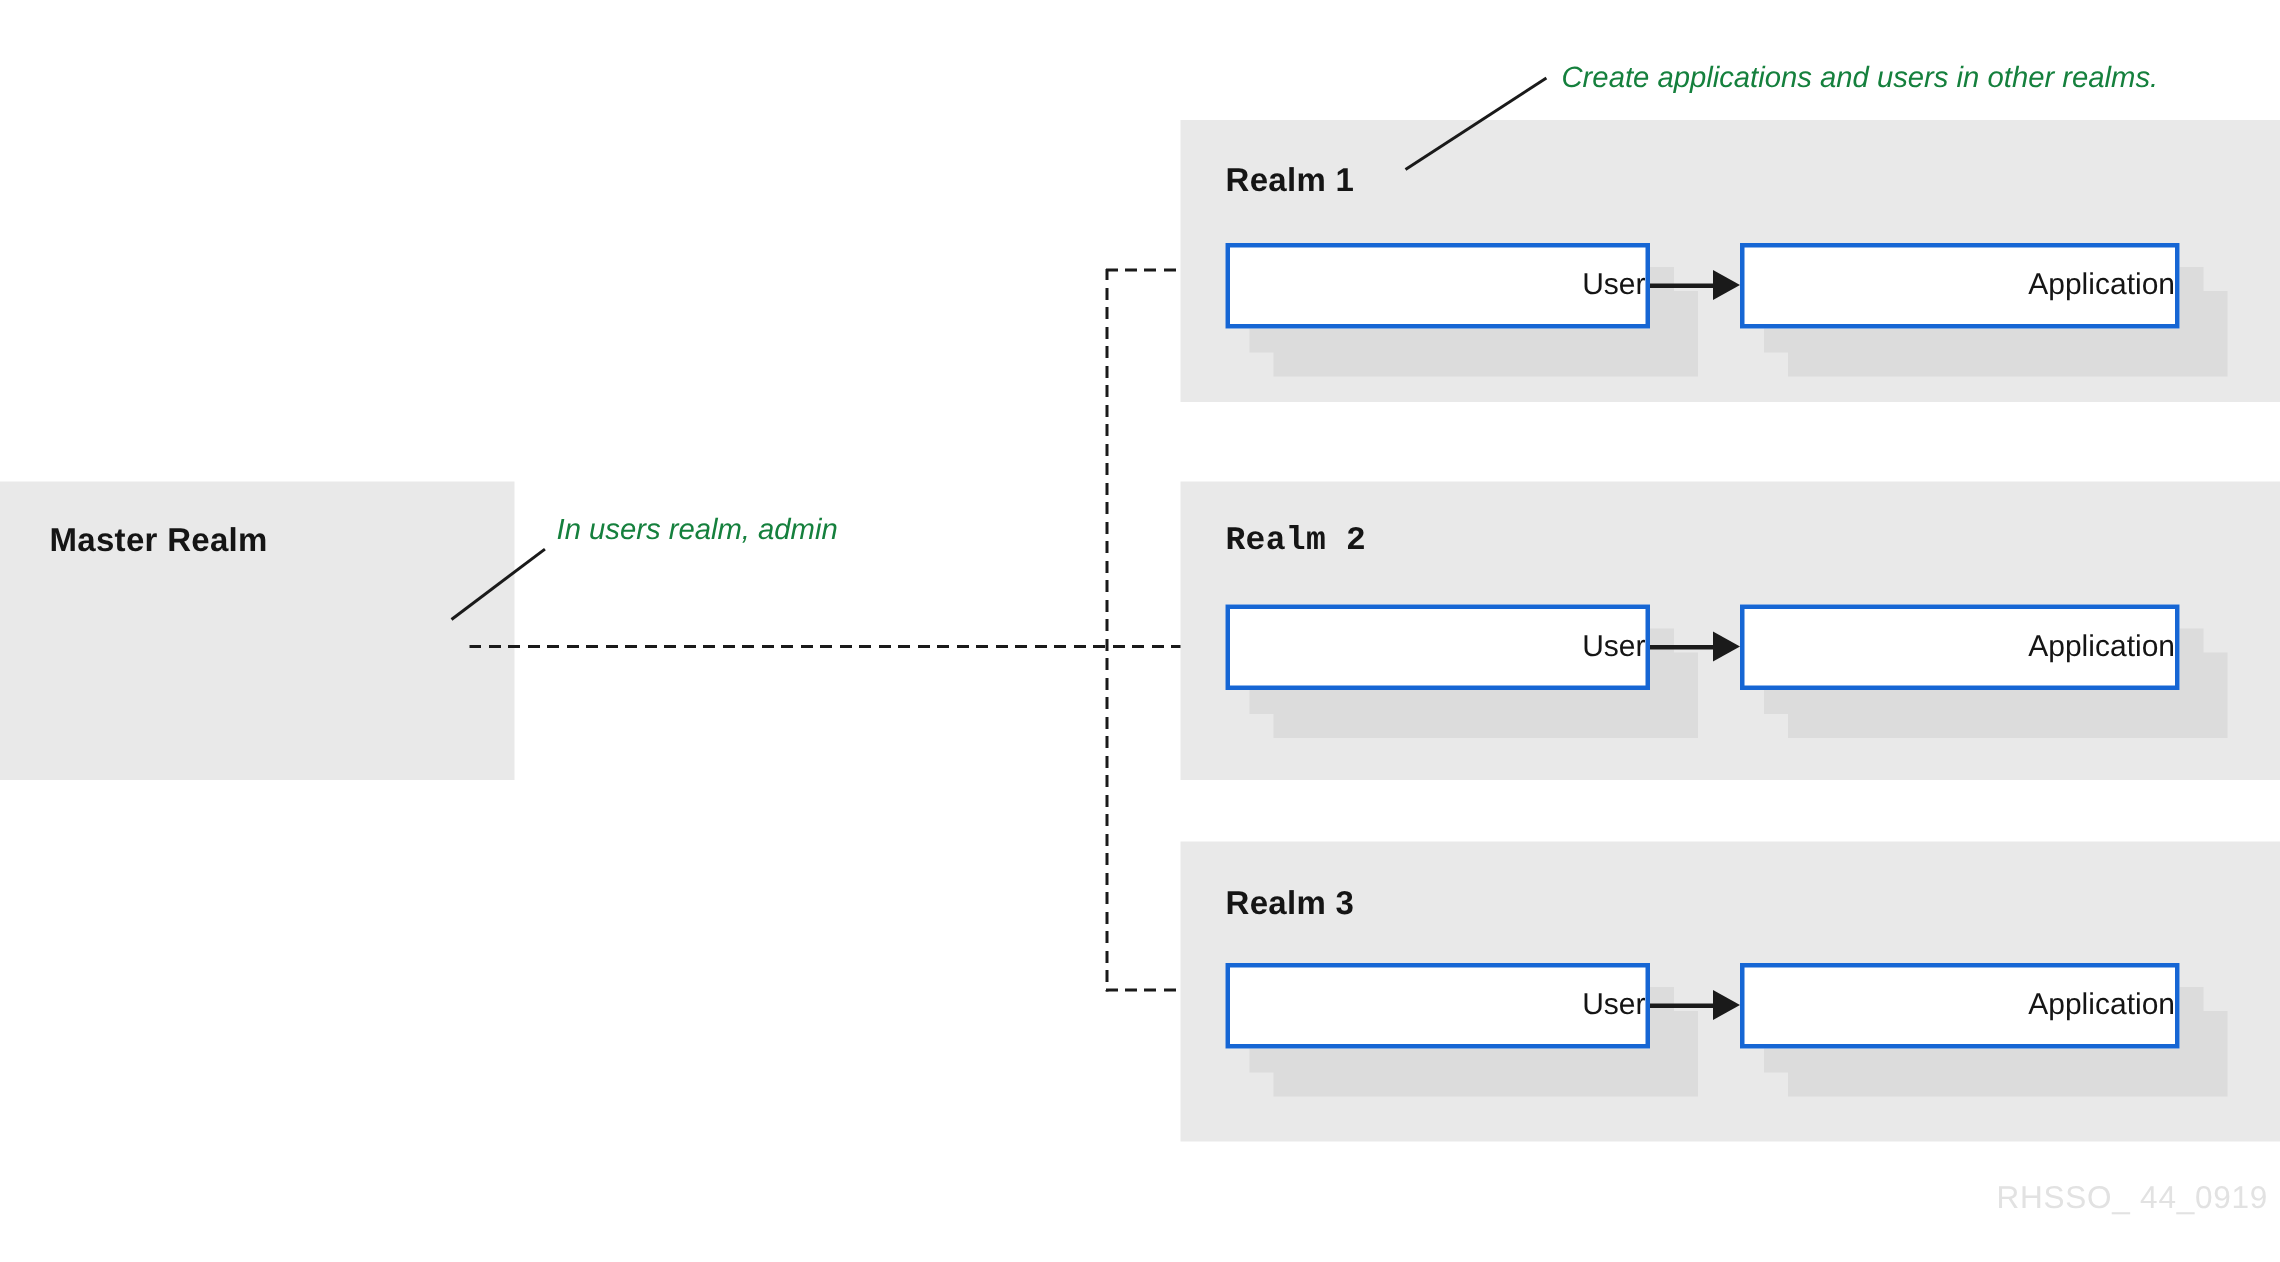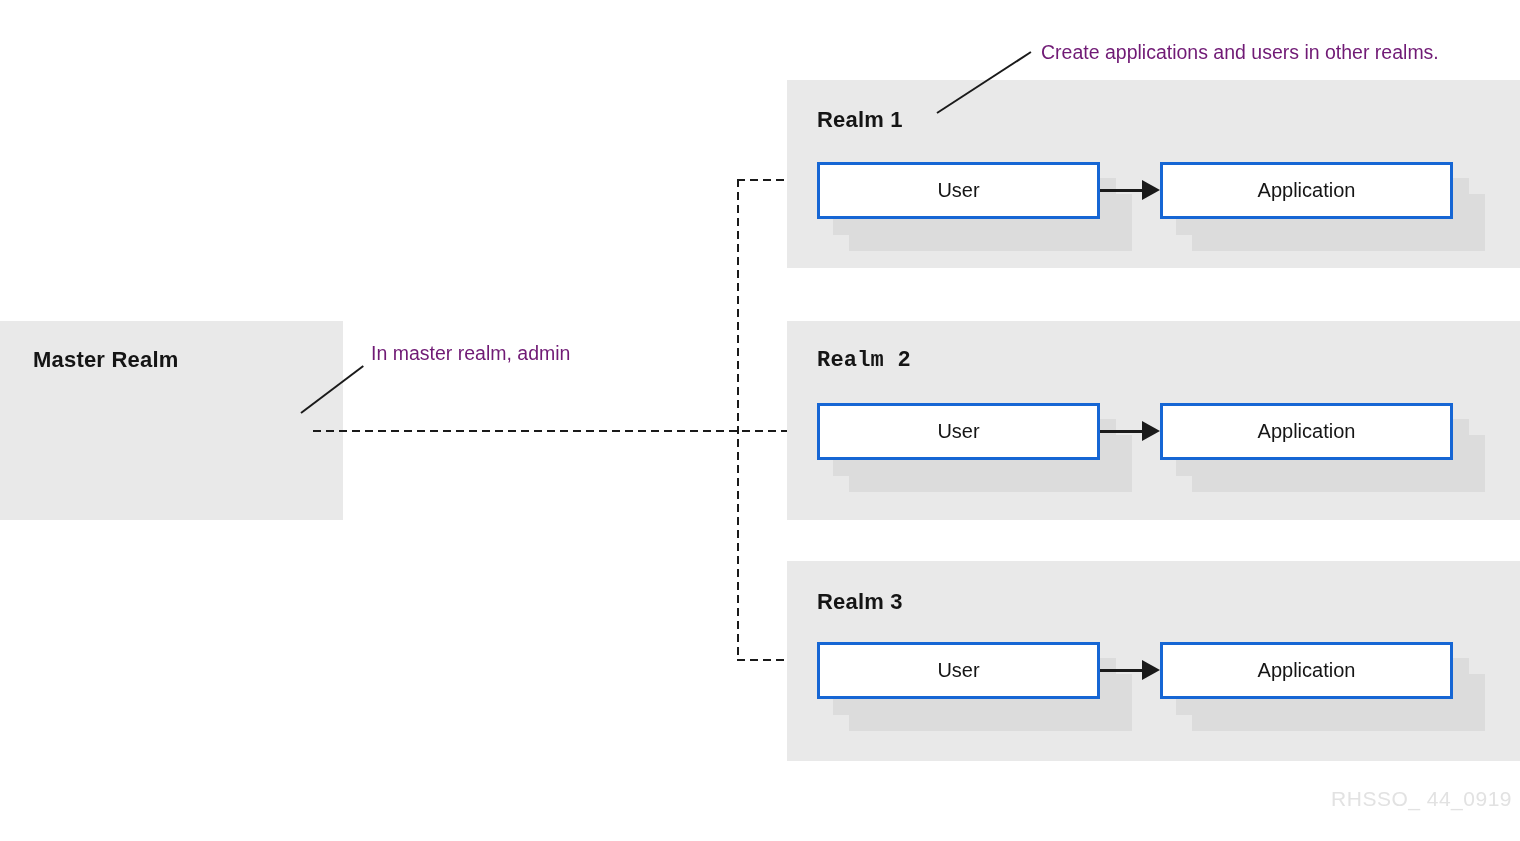--- a/index.html
+++ b/index.html
@@ -71,33 +71,34 @@
     z-index: 3;
   }
   
   .box {
     position: absolute;
     background: #ffffff;
     border: 3px solid #1666d4;
     box-sizing: border-box;
     display: flex;
     align-items: center;
-    justify-content: center;
+    justify-content: flex-end;
     z-index: 4;
   }
   .box-label {
     font-size: 20px;
     color: #151515;
     white-space: nowrap;
   }
   
   .note {
     position: absolute;
     font-size: 19.5px;
-    color: #701a75;
+    font-style: italic;
+    color: #15803d;
     white-space: nowrap;
     z-index: 5;
   }
   .note .line { display: block; line-height: 25.5px; }
   .watermark {
     position: absolute;
     font-size: 21px;
     color: #e2e2e2;
     letter-spacing: 0.5px;
     white-space: nowrap;
@@ -177,18 +178,18 @@
   </div>
   <div class="box" style="left:1160px; top:642px; width:293px; height:57px;">
     <span class="box-label">Application</span>
   </div>
 
   <div class="note" style="left:1041px; top:40px;">
     <span class="line">Create applications and users in other realms.</span>
   </div>
 
   <div class="note" style="left:371px; top:341px;">
-    <span class="line">In master realm, admin</span>
+    <span class="line">In users realm, admin</span>
   </div>
 
   <div class="watermark" style="right:8px; top:787px;">RHSSO_ 44_0919</div>
 
 </div>
 
 </body></html>

